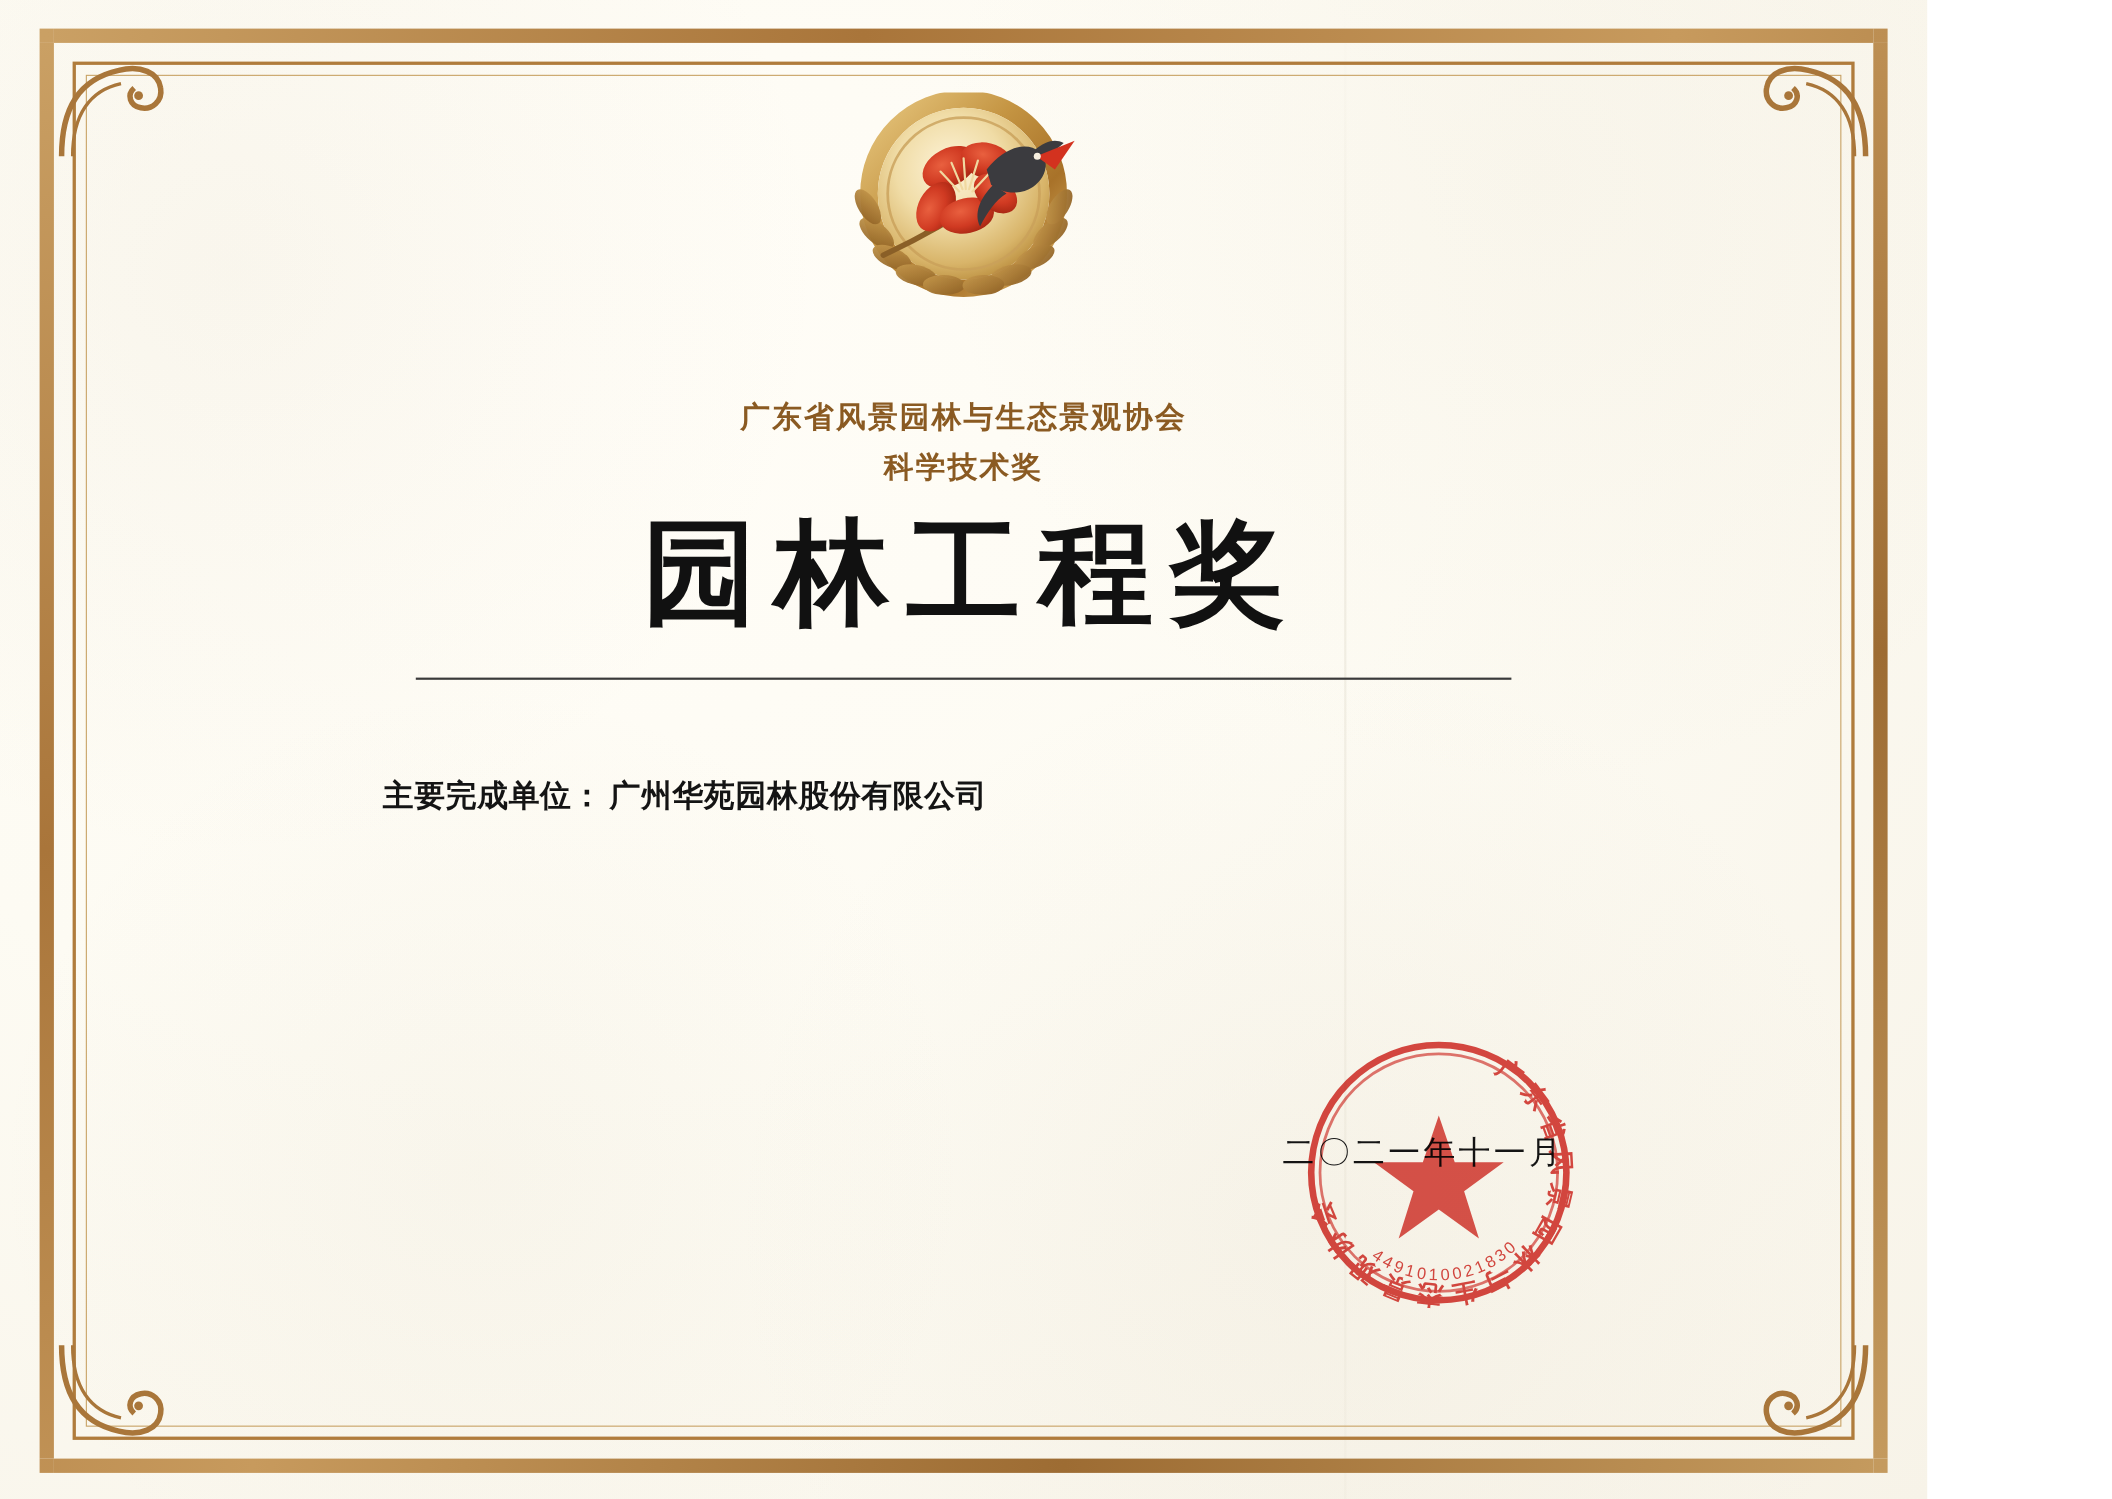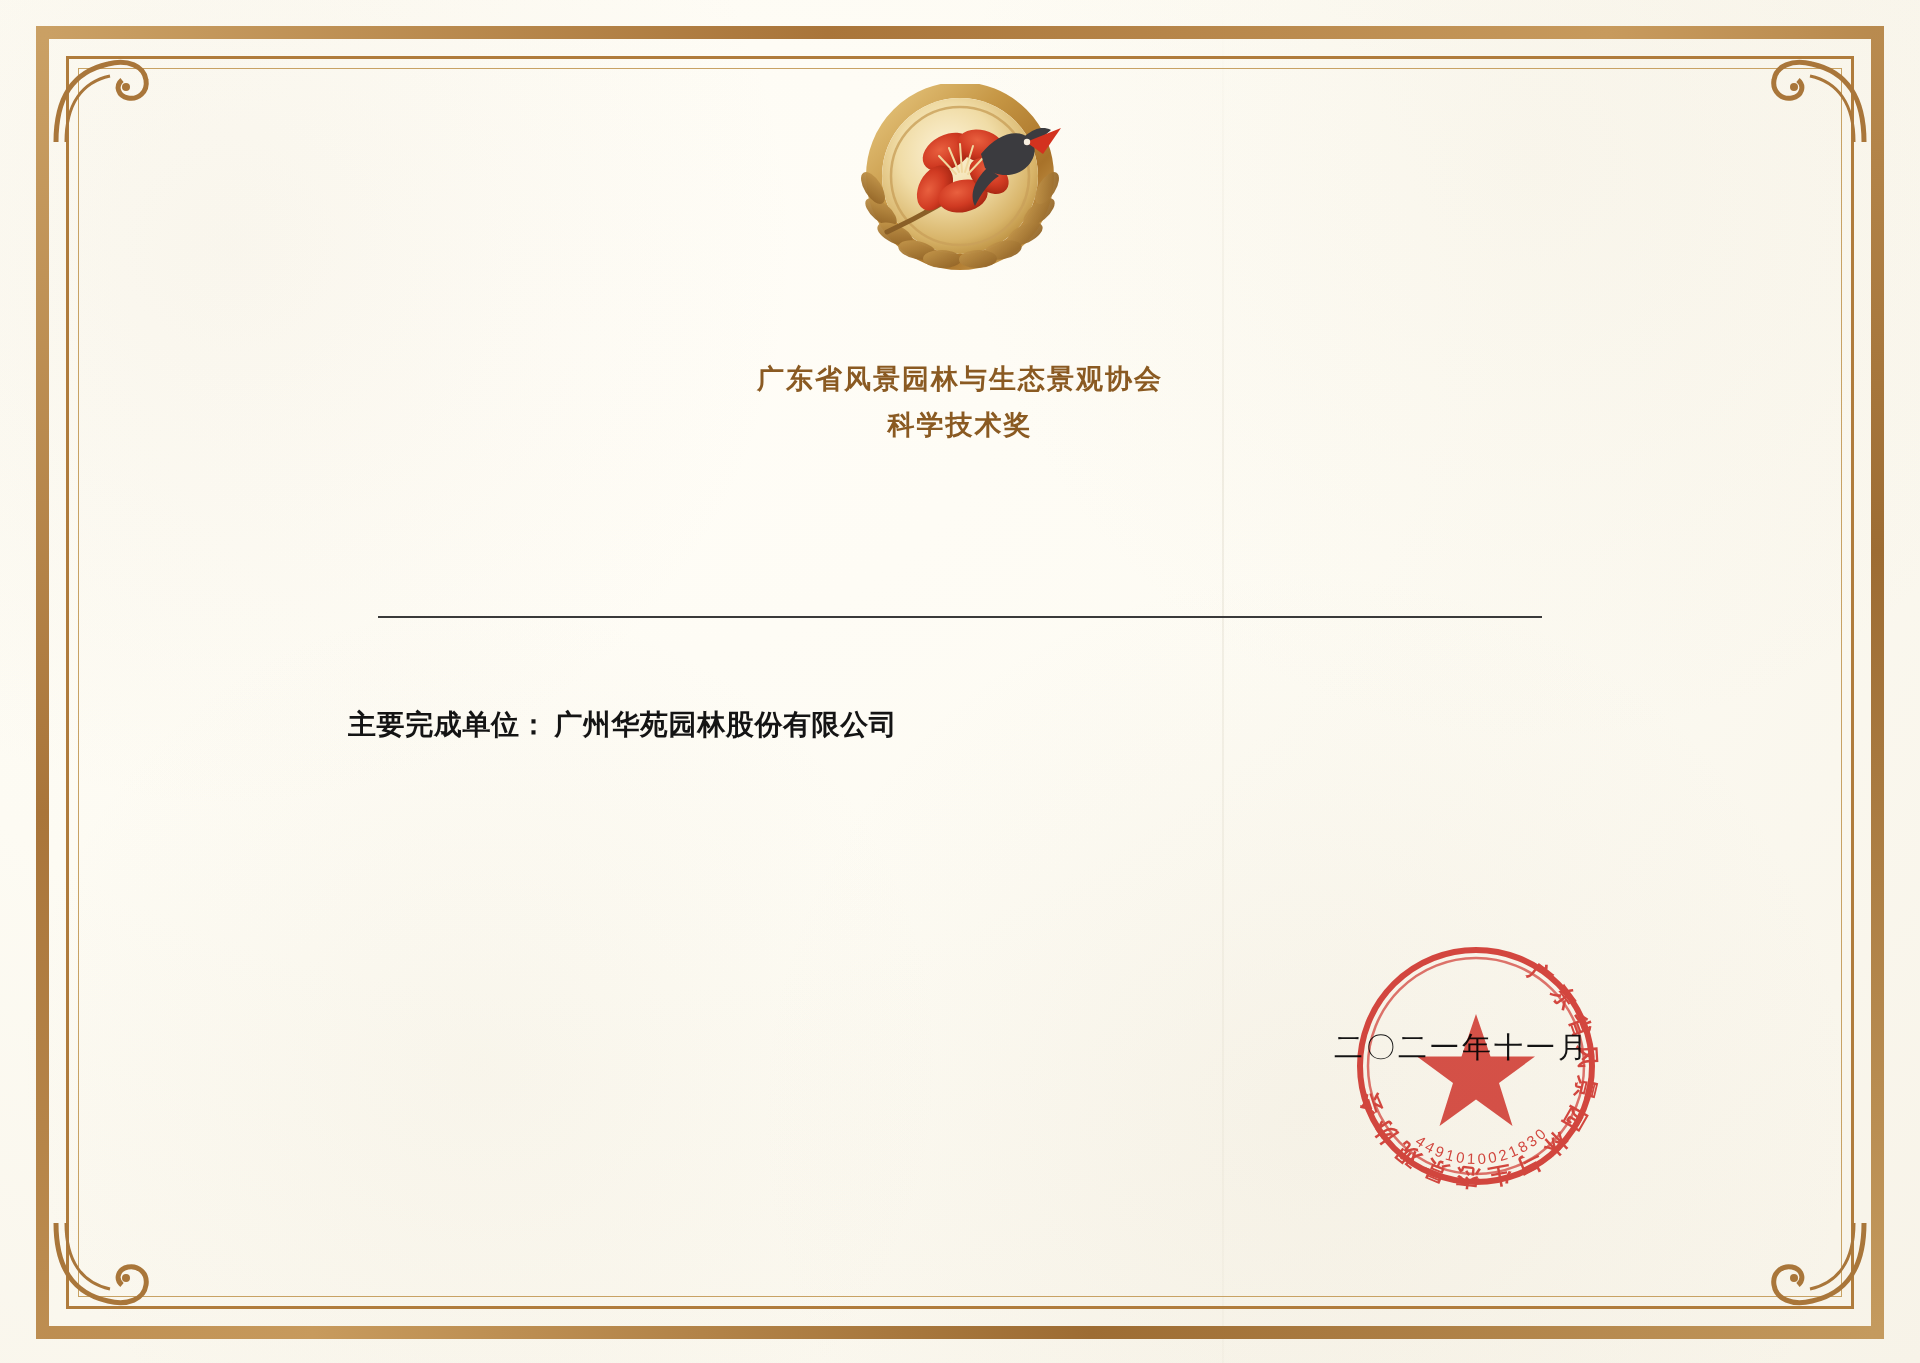--- a/index.html
+++ b/index.html
@@ -10,21 +10,21 @@
   body {
     width: 1920px;
     height: 1363px;
     font-family: "Liberation Serif", "DejaVu Serif", serif;
     overflow: hidden;
   }
 
   
   .certificate {
     position: relative;
-    width: 1920px;
+    width: 1752px;
     height: 1363px;
     background:
       radial-gradient(ellipse at 30% 25%, #fffdf7 0%, #fdfbf3 45%, #f7f3e8 100%);
     box-sizing: border-box;
   }
 
   
   .paper-texture {
     position: absolute;
     inset: 0;
@@ -319,20 +319,21 @@
         </g>
       </svg>
     </div>
   </div>
 
   <div class="assoc">
     <div class="line1">广东省风景园林与生态景观协会</div>
     <div class="line2">科学技术奖</div>
   </div>
 
+  <div class="award-title">园林工程奖</div>
 
   <div class="divider"></div>
 
   <div class="body-block">
 
     <div class="fields">
       <div class="field-row">
         <span class="field-label">主要完成单位：</span><span class="field-value">广州华苑园林股份有限公司</span>
       </div>
     </div>

